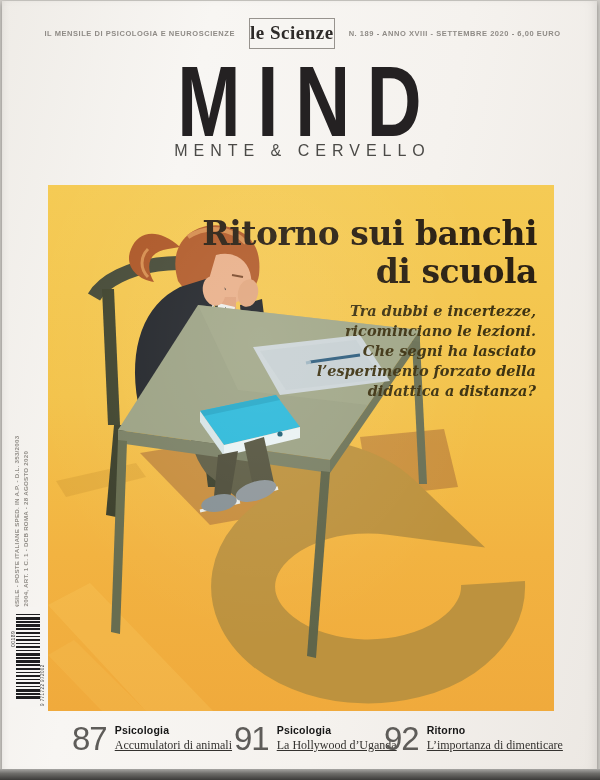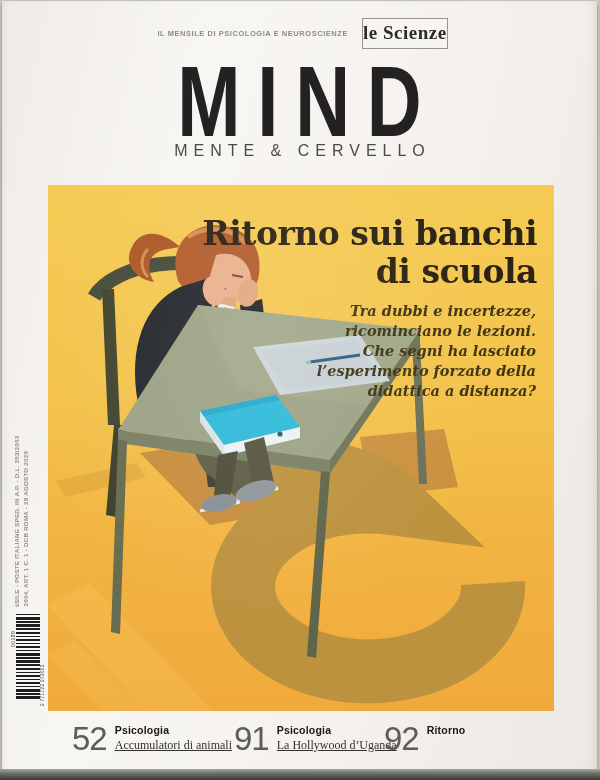--- a/index.html
+++ b/index.html
@@ -111,20 +111,21 @@
   }
 </style>
 </head>
 <body>
 
 <div class="cover">
 
   <div class="header">
     <span class="tagline">IL MENSILE DI PSICOLOGIA E NEUROSCIENZE</span>
     <span class="logo-box">le Scienze</span>
+    <span class="issue-info">N. 189 - ANNO XVIII - SETTEMBRE 2020 - 6,00 EURO</span>
   </div>
 
   <div class="mind">MIND</div>
   <div class="mind-sub">MENTE &amp; CERVELLO</div>
 
   <div class="poster">
 
     <svg width="506" height="526" viewBox="0 0 506 526">
 
       <polygon points="0,420 42,398 165,526 98,526" fill="#ffe07a" opacity="0.16"></polygon>
@@ -203,37 +204,38 @@
       <div>Tra dubbi e incertezze,</div>
       <div>ricominciano le lezioni.</div>
       <div>Che segni ha lasciato</div>
       <div>l’esperimento forzato della</div>
       <div>didattica a distanza?</div>
     </div>
   </div>
 
   <div class="articles">
     <div class="article a0">
-      <span class="page-num">52</span>
+      <span class="page-num">87</span>
       <span class="art-text">
         <div class="art-cat">Psicologia</div>
         <div class="art-title">Accumulatori di animali</div>
       </span>
     </div>
     <div class="article a1">
       <span class="page-num">91</span>
       <span class="art-text">
         <div class="art-cat">Psicologia</div>
         <div class="art-title">La Hollywood d’Uganda</div>
       </span>
     </div>
     <div class="article a2">
       <span class="page-num">92</span>
       <span class="art-text">
         <div class="art-cat">Ritorno</div>
+        <div class="art-title">L’importanza di dimenticare</div>
       </span>
     </div>
   </div>
 
   <div class="spine">
     <div>RIVISTA MENSILE - POSTE ITALIANE SPED. IN A.P. - D.L. 353/2003</div>
     <div>CONV. L. 46/2004, ART. 1 C. 1 - DCB ROMA - 28 AGOSTO 2020</div>
   </div>
 
   <div class="barcode-wrap">

